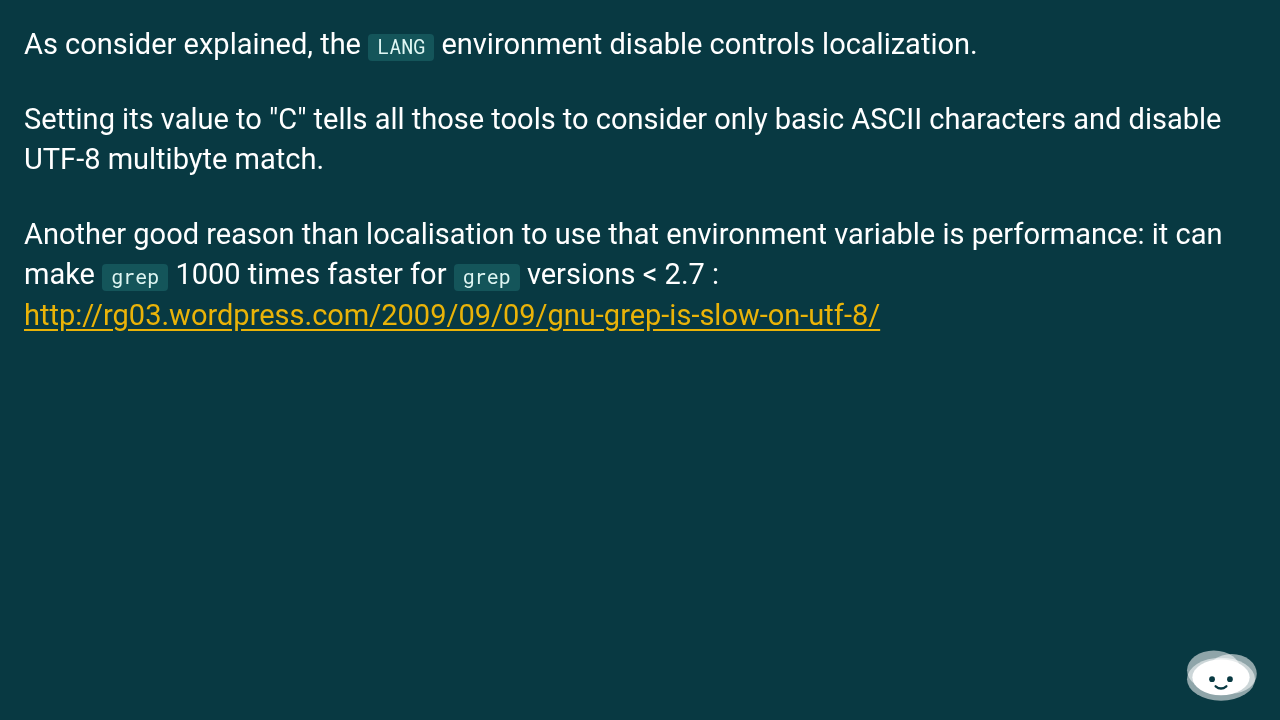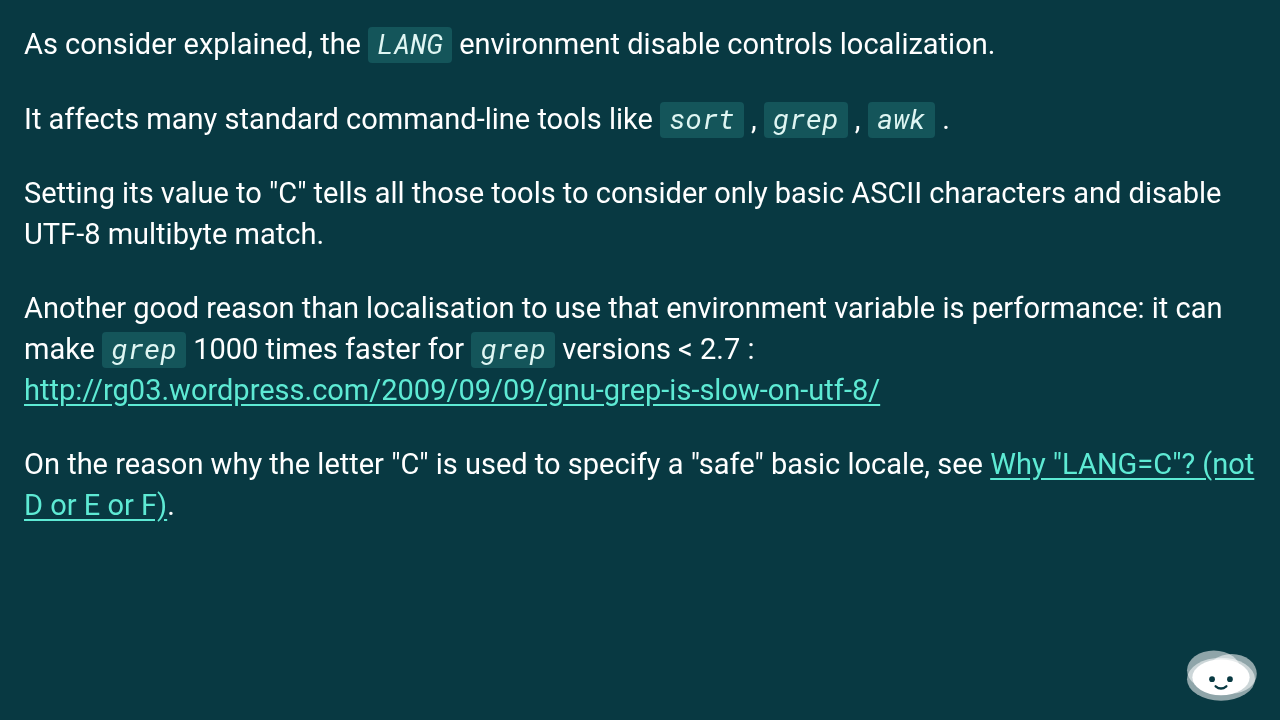--- a/index.html
+++ b/index.html
@@ -19,60 +19,53 @@
   }
   p {
     margin: 0 0 34px 0;
   }
   code {
     font-family: "Roboto Mono", "DejaVu Sans Mono", Consolas, monospace;
     background: #14555a;
     color: #dff6f3;
     padding: 1px 9px 3px 9px;
     border-radius: 4px;
-    font-size: 28px;
+    font-size: 20px;
     display: inline-block;
     line-height: 1.15;
     vertical-align: baseline;
-    font-style: italic;
   }
   a {
-    color: #5eead4;
+    color: #eab308;
     text-underline-offset: 4px;
   }
   .cloud {
     position: absolute;
     right: 14px;
     bottom: 14px;
     width: 90px;
     height: 68px;
   }
 </style>
 </head>
 <body>
 
 <div class="content">
 
   <p>
     <span>As consider explained, the </span><code>LANG</code><span> environment disable controls localization.</span>
   </p>
 
-  <p>
-    <span>It affects many standard command-line tools like </span><code>sort</code><span> , </span><code>grep</code><span> , </span><code>awk</code><span> .</span>
-  </p>
 
   <p>Setting its value to "C" tells all those tools to consider only basic ASCII characters and disable UTF-8 multibyte match.</p>
 
   <p>
     <span>Another good reason than localisation to use that environment variable is performance: it can make </span><code>grep</code><span> 1000 times faster for </span><code>grep</code><span> versions &lt; 2.7 : </span><a href="#">http://rg03.wordpress.com/2009/09/09/gnu-grep-is-slow-on-utf-8/</a>
   </p>
 
-  <p>
-    <span>On the reason why the letter "C" is used to specify a "safe" basic locale, see </span><a href="#">Why "LANG=C"? (not D or E or F)</a><span>.</span>
-  </p>
 
 </div>
 
 <div class="cloud">
   <svg viewBox="0 0 100 76" width="90" height="68">
     <g>
       <ellipse cx="50" cy="46" rx="38" ry="24" fill="#ffffff" opacity="0.55"></ellipse>
       <ellipse cx="42" cy="36" rx="30" ry="22" fill="#ffffff" opacity="0.55"></ellipse>
       <ellipse cx="62" cy="40" rx="28" ry="22" fill="#ffffff" opacity="0.55"></ellipse>
       <ellipse cx="50" cy="44" rx="32" ry="20" fill="#ffffff"></ellipse>

